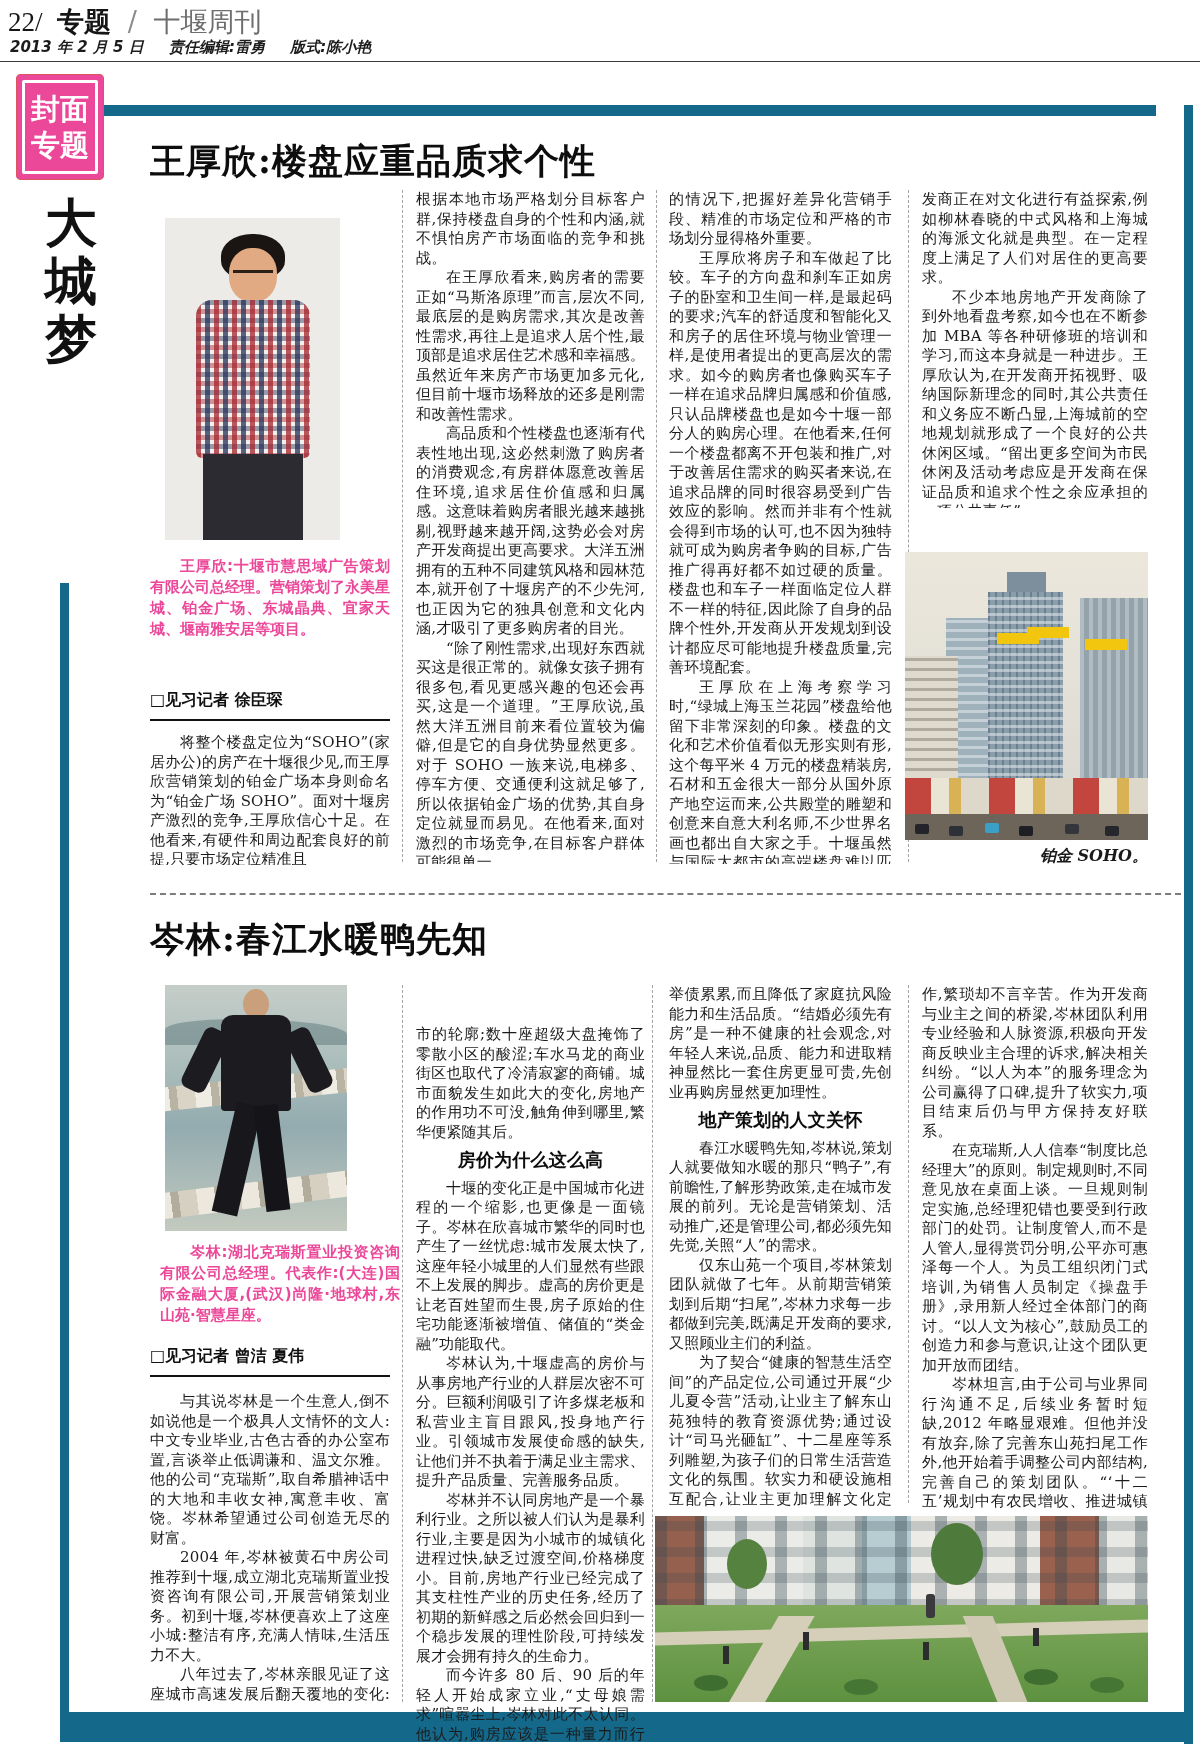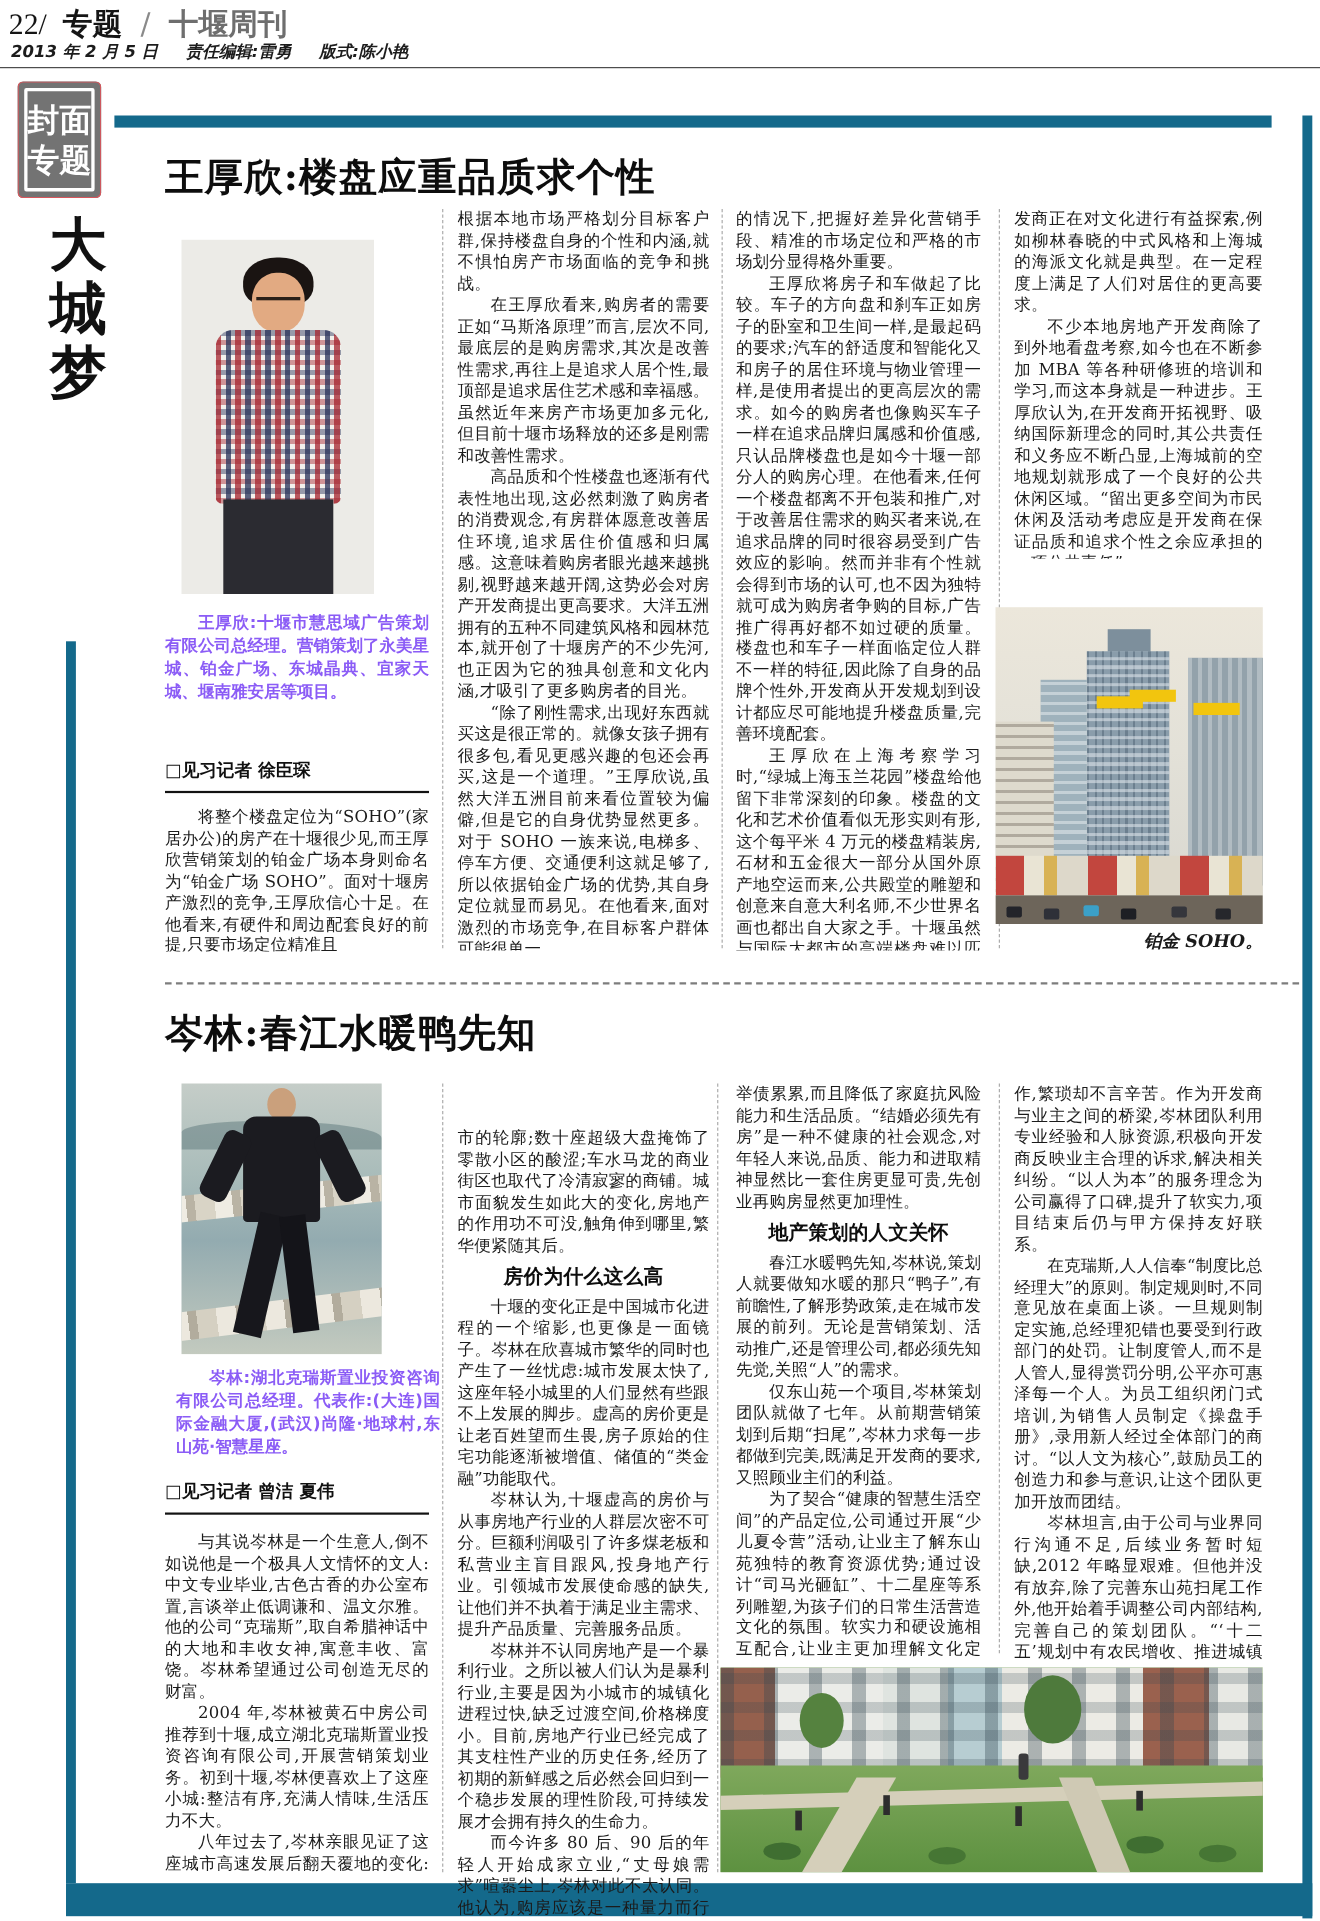--- a/index.html
+++ b/index.html
@@ -4,29 +4,29 @@
 <style>
   html,body { margin:0; padding:0; background:#ffffff; }
   .page { position:relative; width:1200px; height:1746px; background:#ffffff;
           font-family:"DejaVu Serif", serif; color:#151515; overflow:hidden; }
 
   
   .hdr-line1 { position:absolute; left:8px; top:4px; font-size:27px; white-space:nowrap; }
   .hdr-num { font-family:"Liberation Serif", serif; }
   .hdr-section { font-weight:bold; margin:0 8px 0 6px; }
   .hdr-slash { color:#8a8a8a; margin-right:8px; font-weight:normal; }
-  .hdr-pub { color:#6e6e6e;font-weight:bold; }
+  .hdr-pub { color:#6e6e6e; }
   .hdr-line2 { position:absolute; left:10px; top:38px; font-size:15px; font-weight:bold;
                font-style:italic; font-family:"DejaVu Sans", sans-serif; color:#1c1c1c; white-space:nowrap; }
   .hdr-line2 span { margin-right:20px; }
   .hdr-rule { position:absolute; left:0; top:61px; width:1200px; height:1px; background:#3a3a3a; }
 
   
-  .stamp { position:absolute; left:16px; top:74px; width:76px; height:106px;
-           background:#737373; border-radius:5px; box-shadow:0 0 0 1px #d8565c inset; }
+  .stamp { position:absolute; left:16px; top:74px; width:88px; height:106px;
+           background:#ec4899; border-radius:5px; box-shadow:0 0 0 1px #d8565c inset; }
   .stamp-inner { position:absolute; top:6px; left:6px; right:6px; bottom:6px; border:3px solid #ffffff;
                  border-radius:2px; display:flex; flex-direction:column; align-items:center;
                  justify-content:center; color:#ffffff; font-family:"DejaVu Sans", sans-serif;
                  font-weight:bold; font-size:29px; line-height:36px; }
 
   
   .teal { background:#14698b; position:absolute; }
   .teal-top    { left:104px; top:105px; width:1052px; height:11px; }
   .teal-right  { left:1184px; top:105px; width:9px;  height:1639px; }
   .teal-left   { left:60px;  top:583px; width:9px;  height:1129px; }
@@ -57,21 +57,21 @@
   #a1-col3 { left:669px; top:190px; width:223px; height:674px; }
   #a1-col4 { left:922px; top:190px; width:226px; height:318px; }
 
   #a2-col1 { left:150px; top:1392px; width:240px; height:312px; }
   #a2-col2 { left:416px; top:985px; width:229px; height:719px;margin-top:40px; }
   #a2-col3 { left:669px; top:985px; width:223px; height:523px; }
   #a2-col4 { left:922px; top:985px; width:226px; height:524px; }
 
   
   .caption { position:absolute; font-family:"DejaVu Sans", sans-serif; font-weight:bold;
-             font-size:15px; line-height:21px; text-align:justify; color:#8b5cf6; }
+             font-size:15px; line-height:21px; text-align:justify; color:#ec4899; }
   .caption p { margin:0; text-indent:2em; }
   #a1-caption { left:150px; top:556px; width:240px; }
   #a2-caption { left:150px; top:1242px; width:240px;margin-left:10px; }
 
   .byline { position:absolute; font-family:"DejaVu Sans", sans-serif; font-weight:bold;
             font-size:16px; padding-bottom:8px; border-bottom:2px solid #121212; color:#101010; }
   #a1-byline { left:150px; top:690px; width:240px; }
   #a2-byline { left:150px; top:1346px; width:240px; }
 
   .figcap { position:absolute; font-style:italic; font-weight:bold; font-size:16px;

